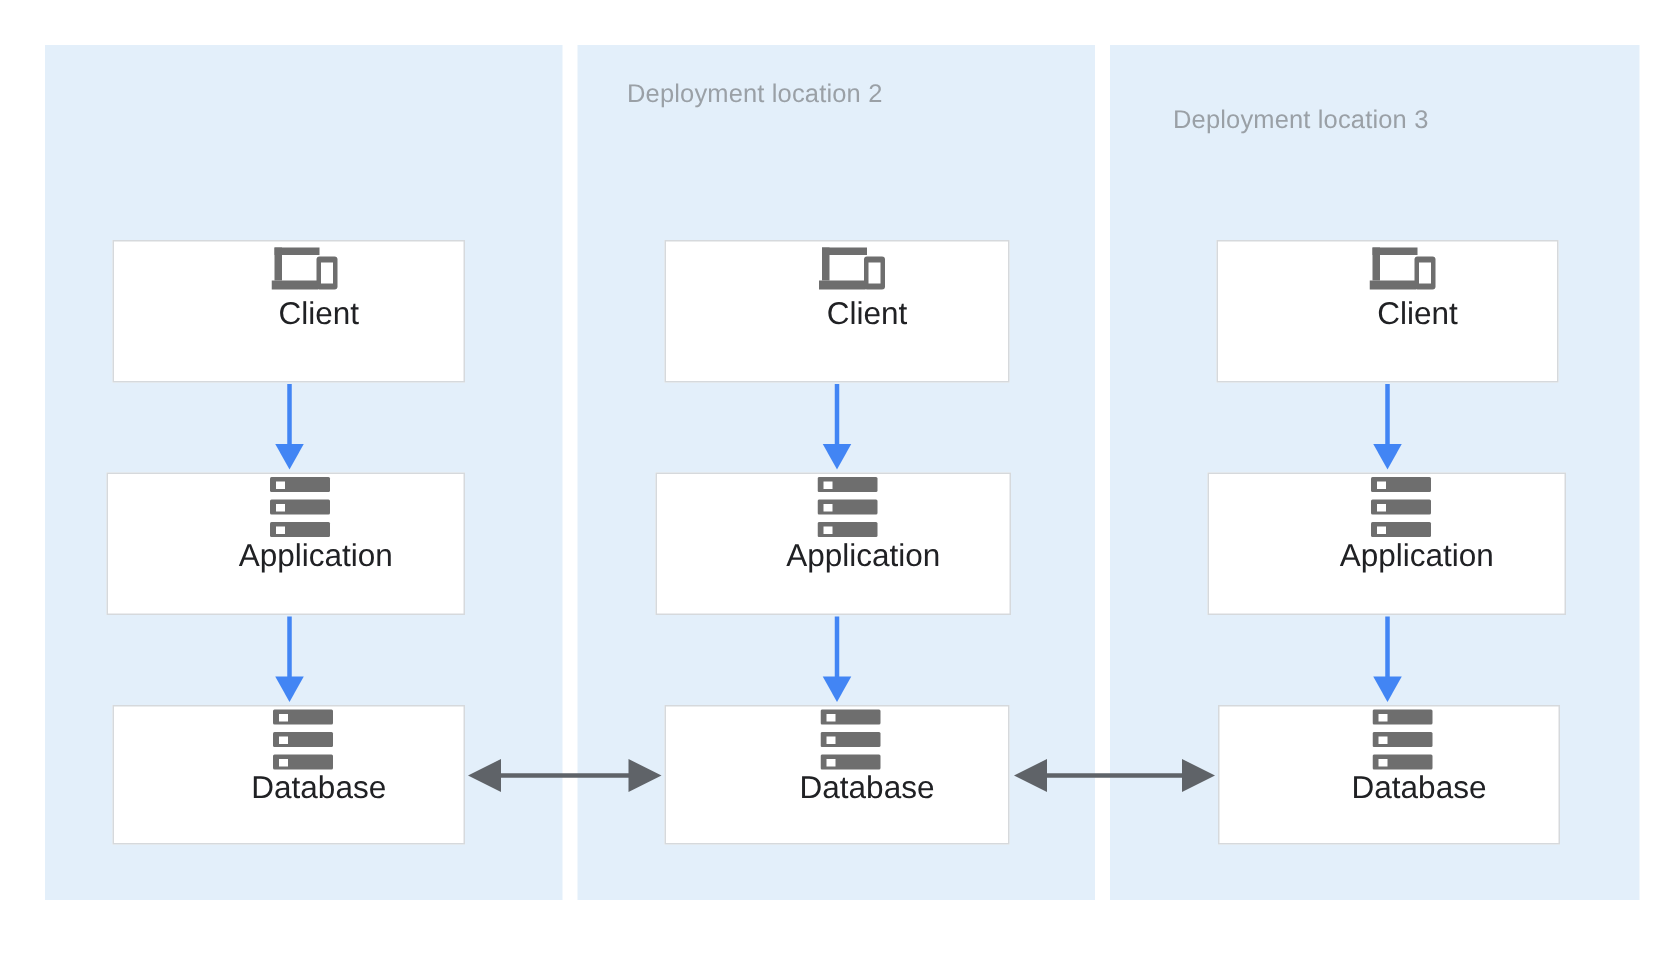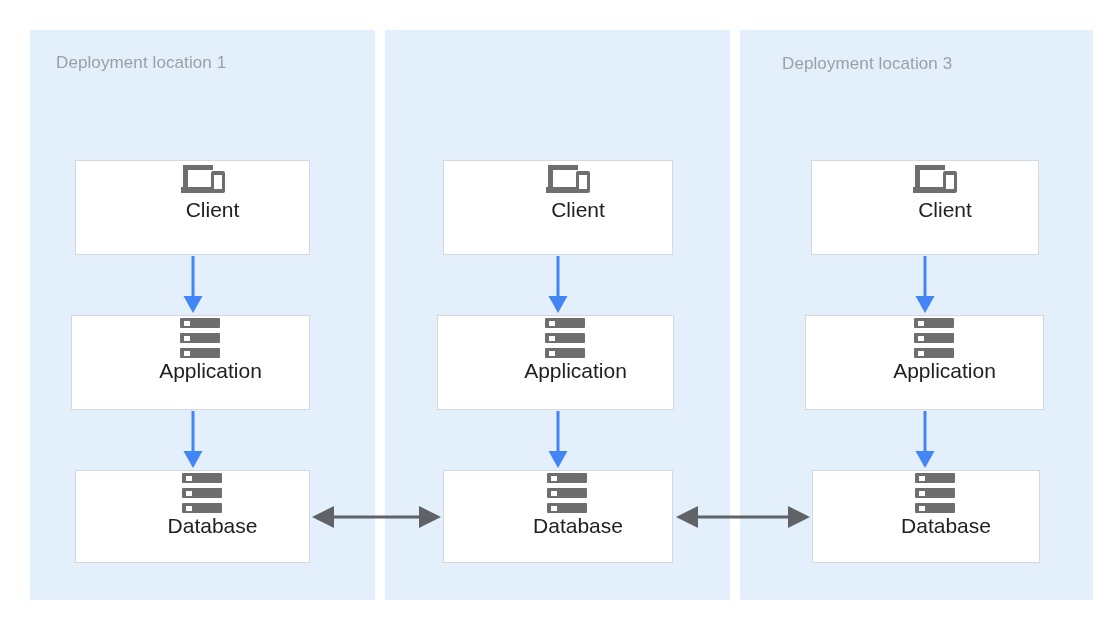--- a/index.html
+++ b/index.html
@@ -68,21 +68,20 @@
     width: 1120px;
     height: 636px;
     pointer-events: none;
   }
 </style>
 </head>
 <body>
 
 <div id="canvas">
     <div class="panel" style="left: 30px; top: 30px; width: 345px; height: 570px; background: rgb(227, 239, 250);"></div>
-    <div class="panel-title" style="left: 56px; top: 53px; color: rgb(154, 160, 166);">Deployment location 1</div>
     <div class="node" style="left: 75px; top: 160px; width: 235px; height: 95px; background: rgb(255, 255, 255); border-color: rgb(214, 217, 220); padding-left: 22px;">
       <span class="node-icon">
         <svg width="46" height="38" viewBox="0 0 46 38" xmlns="http://www.w3.org/2000/svg">
           <rect class="icon-fill" x="2" y="4" width="30" height="5"></rect>
           <rect class="icon-fill" x="2" y="4" width="5" height="22"></rect>
           <rect class="icon-fill" x="0" y="26" width="31" height="6"></rect>
           <rect class="icon-fill" x="30" y="10" width="14" height="22" rx="2"></rect>
           <rect x="33" y="14" width="8" height="14" fill="#ffffff"></rect>
         </svg>
       </span>
@@ -108,20 +107,21 @@
           <rect x="4" y="5" width="6" height="5" fill="#ffffff"></rect>
           <rect class="icon-fill" x="0" y="17" width="40" height="10" rx="1"></rect>
           <rect x="4" y="20" width="6" height="5" fill="#ffffff"></rect>
           <rect class="icon-fill" x="0" y="32" width="40" height="10" rx="1"></rect>
           <rect x="4" y="35" width="6" height="5" fill="#ffffff"></rect>
         </svg>
       </span>
       <span class="node-label" style="margin-left: 18px; color: rgb(32, 33, 36);">Database</span>
     </div>
     <div class="panel" style="left: 385px; top: 30px; width: 345px; height: 570px; background: rgb(227, 239, 250);"></div>
+    <div class="panel-title" style="left: 418px; top: 53px; color: rgb(154, 160, 166);">Deployment location 2</div>
     <div class="node" style="left: 443px; top: 160px; width: 230px; height: 95px; background: rgb(255, 255, 255); border-color: rgb(214, 217, 220); padding-left: 22px;">
       <span class="node-icon">
         <svg width="46" height="38" viewBox="0 0 46 38" xmlns="http://www.w3.org/2000/svg">
           <rect class="icon-fill" x="2" y="4" width="30" height="5"></rect>
           <rect class="icon-fill" x="2" y="4" width="5" height="22"></rect>
           <rect class="icon-fill" x="0" y="26" width="31" height="6"></rect>
           <rect class="icon-fill" x="30" y="10" width="14" height="22" rx="2"></rect>
           <rect x="33" y="14" width="8" height="14" fill="#ffffff"></rect>
         </svg>
       </span>
@@ -147,21 +147,21 @@
           <rect x="4" y="5" width="6" height="5" fill="#ffffff"></rect>
           <rect class="icon-fill" x="0" y="17" width="40" height="10" rx="1"></rect>
           <rect x="4" y="20" width="6" height="5" fill="#ffffff"></rect>
           <rect class="icon-fill" x="0" y="32" width="40" height="10" rx="1"></rect>
           <rect x="4" y="35" width="6" height="5" fill="#ffffff"></rect>
         </svg>
       </span>
       <span class="node-label" style="margin-left: 18px; color: rgb(32, 33, 36);">Database</span>
     </div>
     <div class="panel" style="left: 740px; top: 30px; width: 353px; height: 570px; background: rgb(227, 239, 250);"></div>
-    <div class="panel-title" style="left: 782px; top: 54px; color: rgb(154, 160, 166);">Deployment location 3</div>
+    <div class="panel-title" style="left: 782px; top: 70px; color: rgb(154, 160, 166);">Deployment location 3</div>
     <div class="node" style="left: 811px; top: 160px; width: 228px; height: 95px; background: rgb(255, 255, 255); border-color: rgb(214, 217, 220); padding-left: 22px;">
       <span class="node-icon">
         <svg width="46" height="38" viewBox="0 0 46 38" xmlns="http://www.w3.org/2000/svg">
           <rect class="icon-fill" x="2" y="4" width="30" height="5"></rect>
           <rect class="icon-fill" x="2" y="4" width="5" height="22"></rect>
           <rect class="icon-fill" x="0" y="26" width="31" height="6"></rect>
           <rect class="icon-fill" x="30" y="10" width="14" height="22" rx="2"></rect>
           <rect x="33" y="14" width="8" height="14" fill="#ffffff"></rect>
         </svg>
       </span>

